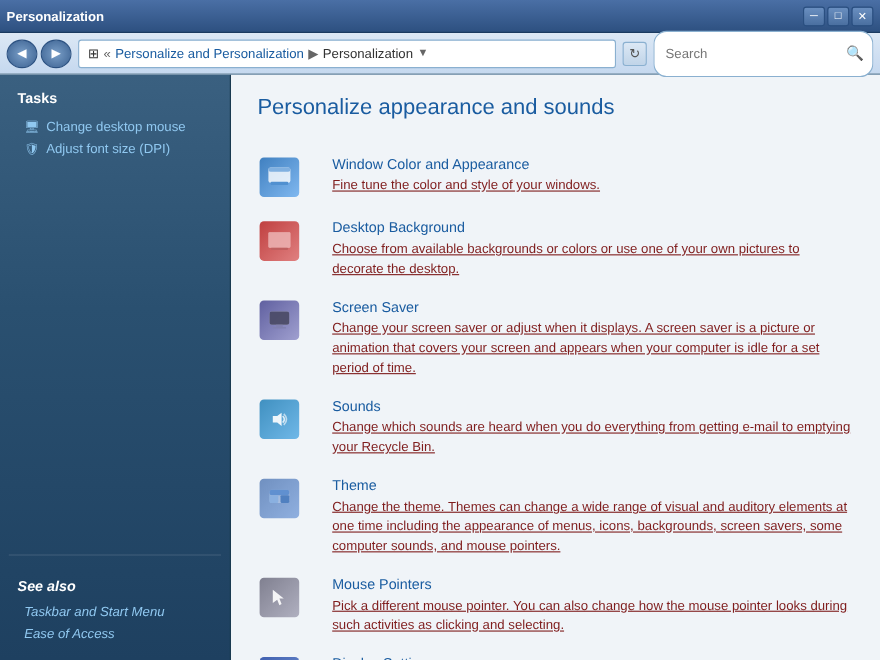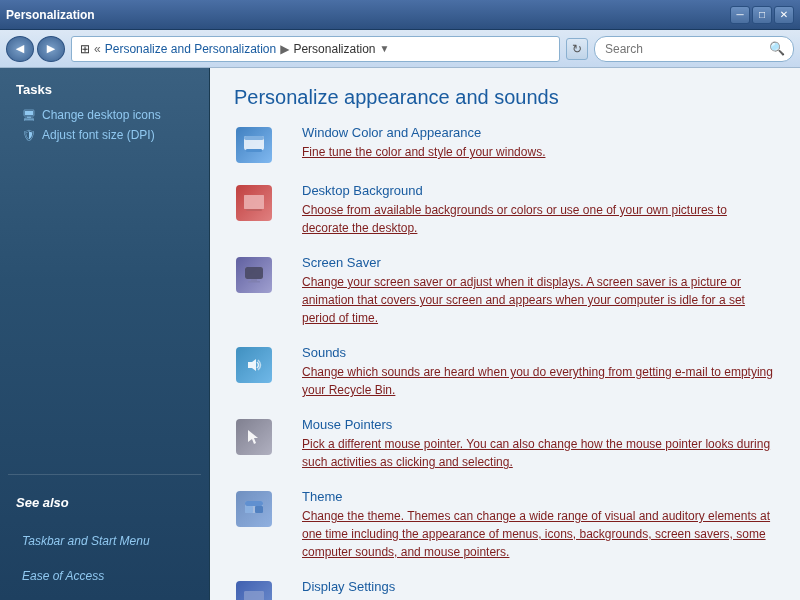--- a/index.html
+++ b/index.html
@@ -103,21 +103,21 @@
       border-radius: 3px;
       cursor: pointer;
       display: flex;
       align-items: center;
       justify-content: center;
       color: #555;
       font-size: 12px;
     }
     .search-box {
       width: 200px;
-      height: 26px;
+      height: 42px;
       border: 1px solid #8ab0d0;
       border-radius: 12px;
       padding: 0 26px 0 10px;
       font-size: 12px;
       color: #404040;
       background: white;
       position: relative;
     }
     .search-wrapper {
       position: relative;
@@ -182,35 +182,34 @@
       font-size: 13px;
       padding: 8px 8px 6px 8px;
     }
     .sidebar-link-2 {
       color: #90c8f0;
       font-size: 12px;
       padding: 3px 8px 3px 14px;
       cursor: pointer;
       text-decoration: none;
       display: block;
-      margin-top: 15px;
     }
 
     
     .content {
       flex: 1;
       background: #f0f4f8;
       padding: 18px 24px;
       overflow-y: auto;
     }
     .page-title {
       font-size: 20px;
       color: #1a5ca0;
       font-weight: normal;
-      margin-bottom: 16px;
+      margin-bottom: 32px;
     }
     .setting-item {
       display: flex;
       align-items: flex-start;
       margin-bottom: 18px;
       gap: 28px;
     }
     .setting-icon {
       width: 40px;
       height: 40px;
@@ -348,21 +347,21 @@
     <span class="search-icon-inner">🔍</span>
   </div>
 </div>
 
 <div class="main-layout">
 
   <div class="sidebar">
     <div class="sidebar-section-title">Tasks</div>
     <a class="sidebar-link">
       <span class="icon">🖥</span>
-      <span>Change desktop icons</span>
+      <span>Change desktop mouse</span>
     </a>
     <a class="sidebar-link">
       <span class="icon">🛡</span>
       <span>Adjust font size (DPI)</span>
     </a>
 
     <div class="sidebar-spacer"></div>
 
     <div class="sidebar-see-also">
       <div class="see-also-title">See also</div>
@@ -434,51 +433,51 @@
         </div>
       </div>
       <div class="setting-text">
         <a class="setting-link">Sounds</a>
         <span class="setting-desc">Change which sounds are heard when you do everything from getting e-mail to emptying your Recycle Bin.</span>
       </div>
     </div>
 
     <div class="setting-item">
       <div class="setting-icon">
-        <div class="icon-mouse">
-          <svg width="22" height="20" viewBox="0 0 22 20">
-            <polygon points="5,3 5,15 9,12 11,17 13,16 11,11 15,11" fill="white" opacity="0.9"></polygon>
-          </svg>
-        </div>
-      </div>
-      <div class="setting-text">
-        <a class="setting-link">Mouse Pointers</a>
-        <span class="setting-desc">Pick a different mouse pointer. You can also change how the mouse pointer looks during such activities as clicking and selecting.</span>
-      </div>
-    </div>
-
-    <div class="setting-item">
-      <div class="setting-icon">
         <div class="icon-theme">
           <svg width="22" height="20" viewBox="0 0 22 20">
             <rect x="2" y="2" width="18" height="12" rx="2" fill="white" opacity="0.3"></rect>
             <rect x="2" y="2" width="18" height="5" rx="2" fill="#6090d0"></rect>
             <rect x="2" y="7" width="8" height="7" rx="1" fill="#8ab0e0"></rect>
             <rect x="12" y="7" width="8" height="7" rx="1" fill="#5080c0"></rect>
           </svg>
         </div>
       </div>
       <div class="setting-text">
         <a class="setting-link">Theme</a>
         <span class="setting-desc">Change the theme. Themes can change a wide range of visual and auditory elements at one time including the appearance of menus, icons, backgrounds, screen savers, some computer sounds, and mouse pointers.</span>
       </div>
     </div>
 
     <div class="setting-item">
       <div class="setting-icon">
+        <div class="icon-mouse">
+          <svg width="22" height="20" viewBox="0 0 22 20">
+            <polygon points="5,3 5,15 9,12 11,17 13,16 11,11 15,11" fill="white" opacity="0.9"></polygon>
+          </svg>
+        </div>
+      </div>
+      <div class="setting-text">
+        <a class="setting-link">Mouse Pointers</a>
+        <span class="setting-desc">Pick a different mouse pointer. You can also change how the mouse pointer looks during such activities as clicking and selecting.</span>
+      </div>
+    </div>
+
+    <div class="setting-item">
+      <div class="setting-icon">
         <div class="icon-display">
           <svg width="22" height="20" viewBox="0 0 22 20">
             <rect x="1" y="2" width="20" height="13" rx="2" fill="white" opacity="0.6"></rect>
             <rect x="1" y="2" width="20" height="13" rx="2" fill="#4060b0" opacity="0.5"></rect>
             <rect x="8" y="15" width="6" height="2" fill="#5070c0"></rect>
             <rect x="5" y="17" width="12" height="1.5" rx="0.5" fill="#5070c0"></rect>
           </svg>
         </div>
       </div>
       <div class="setting-text">

